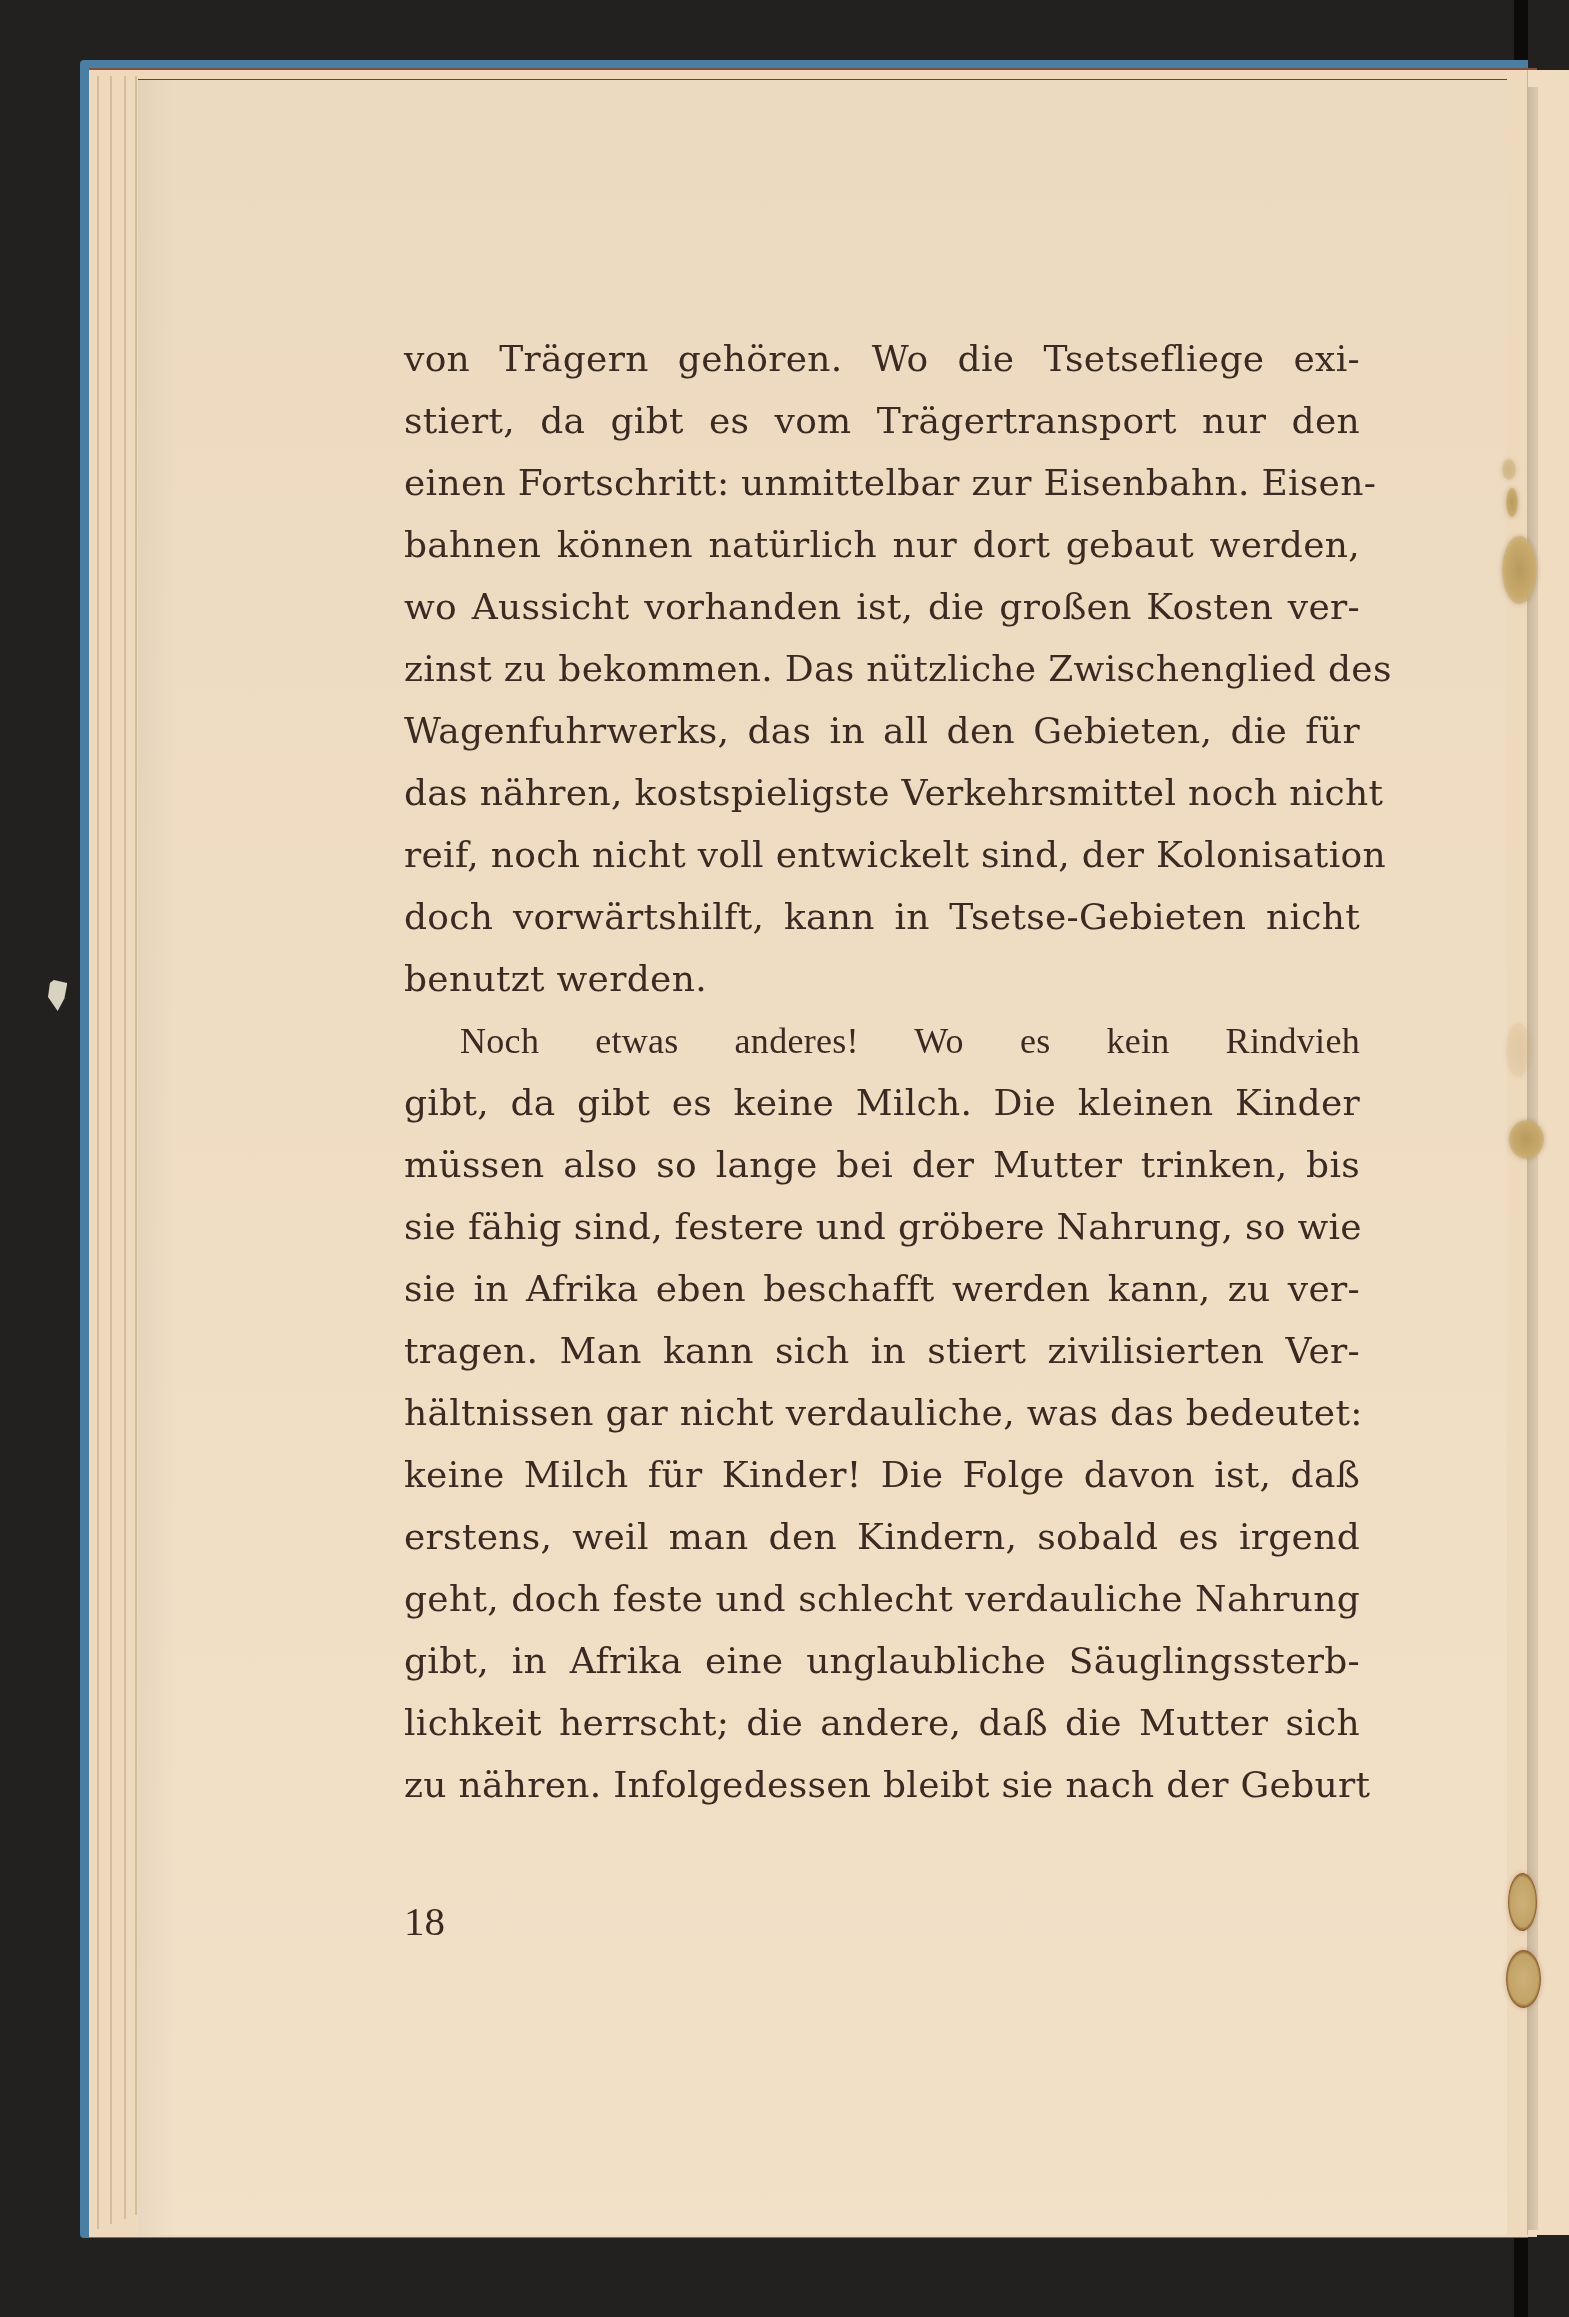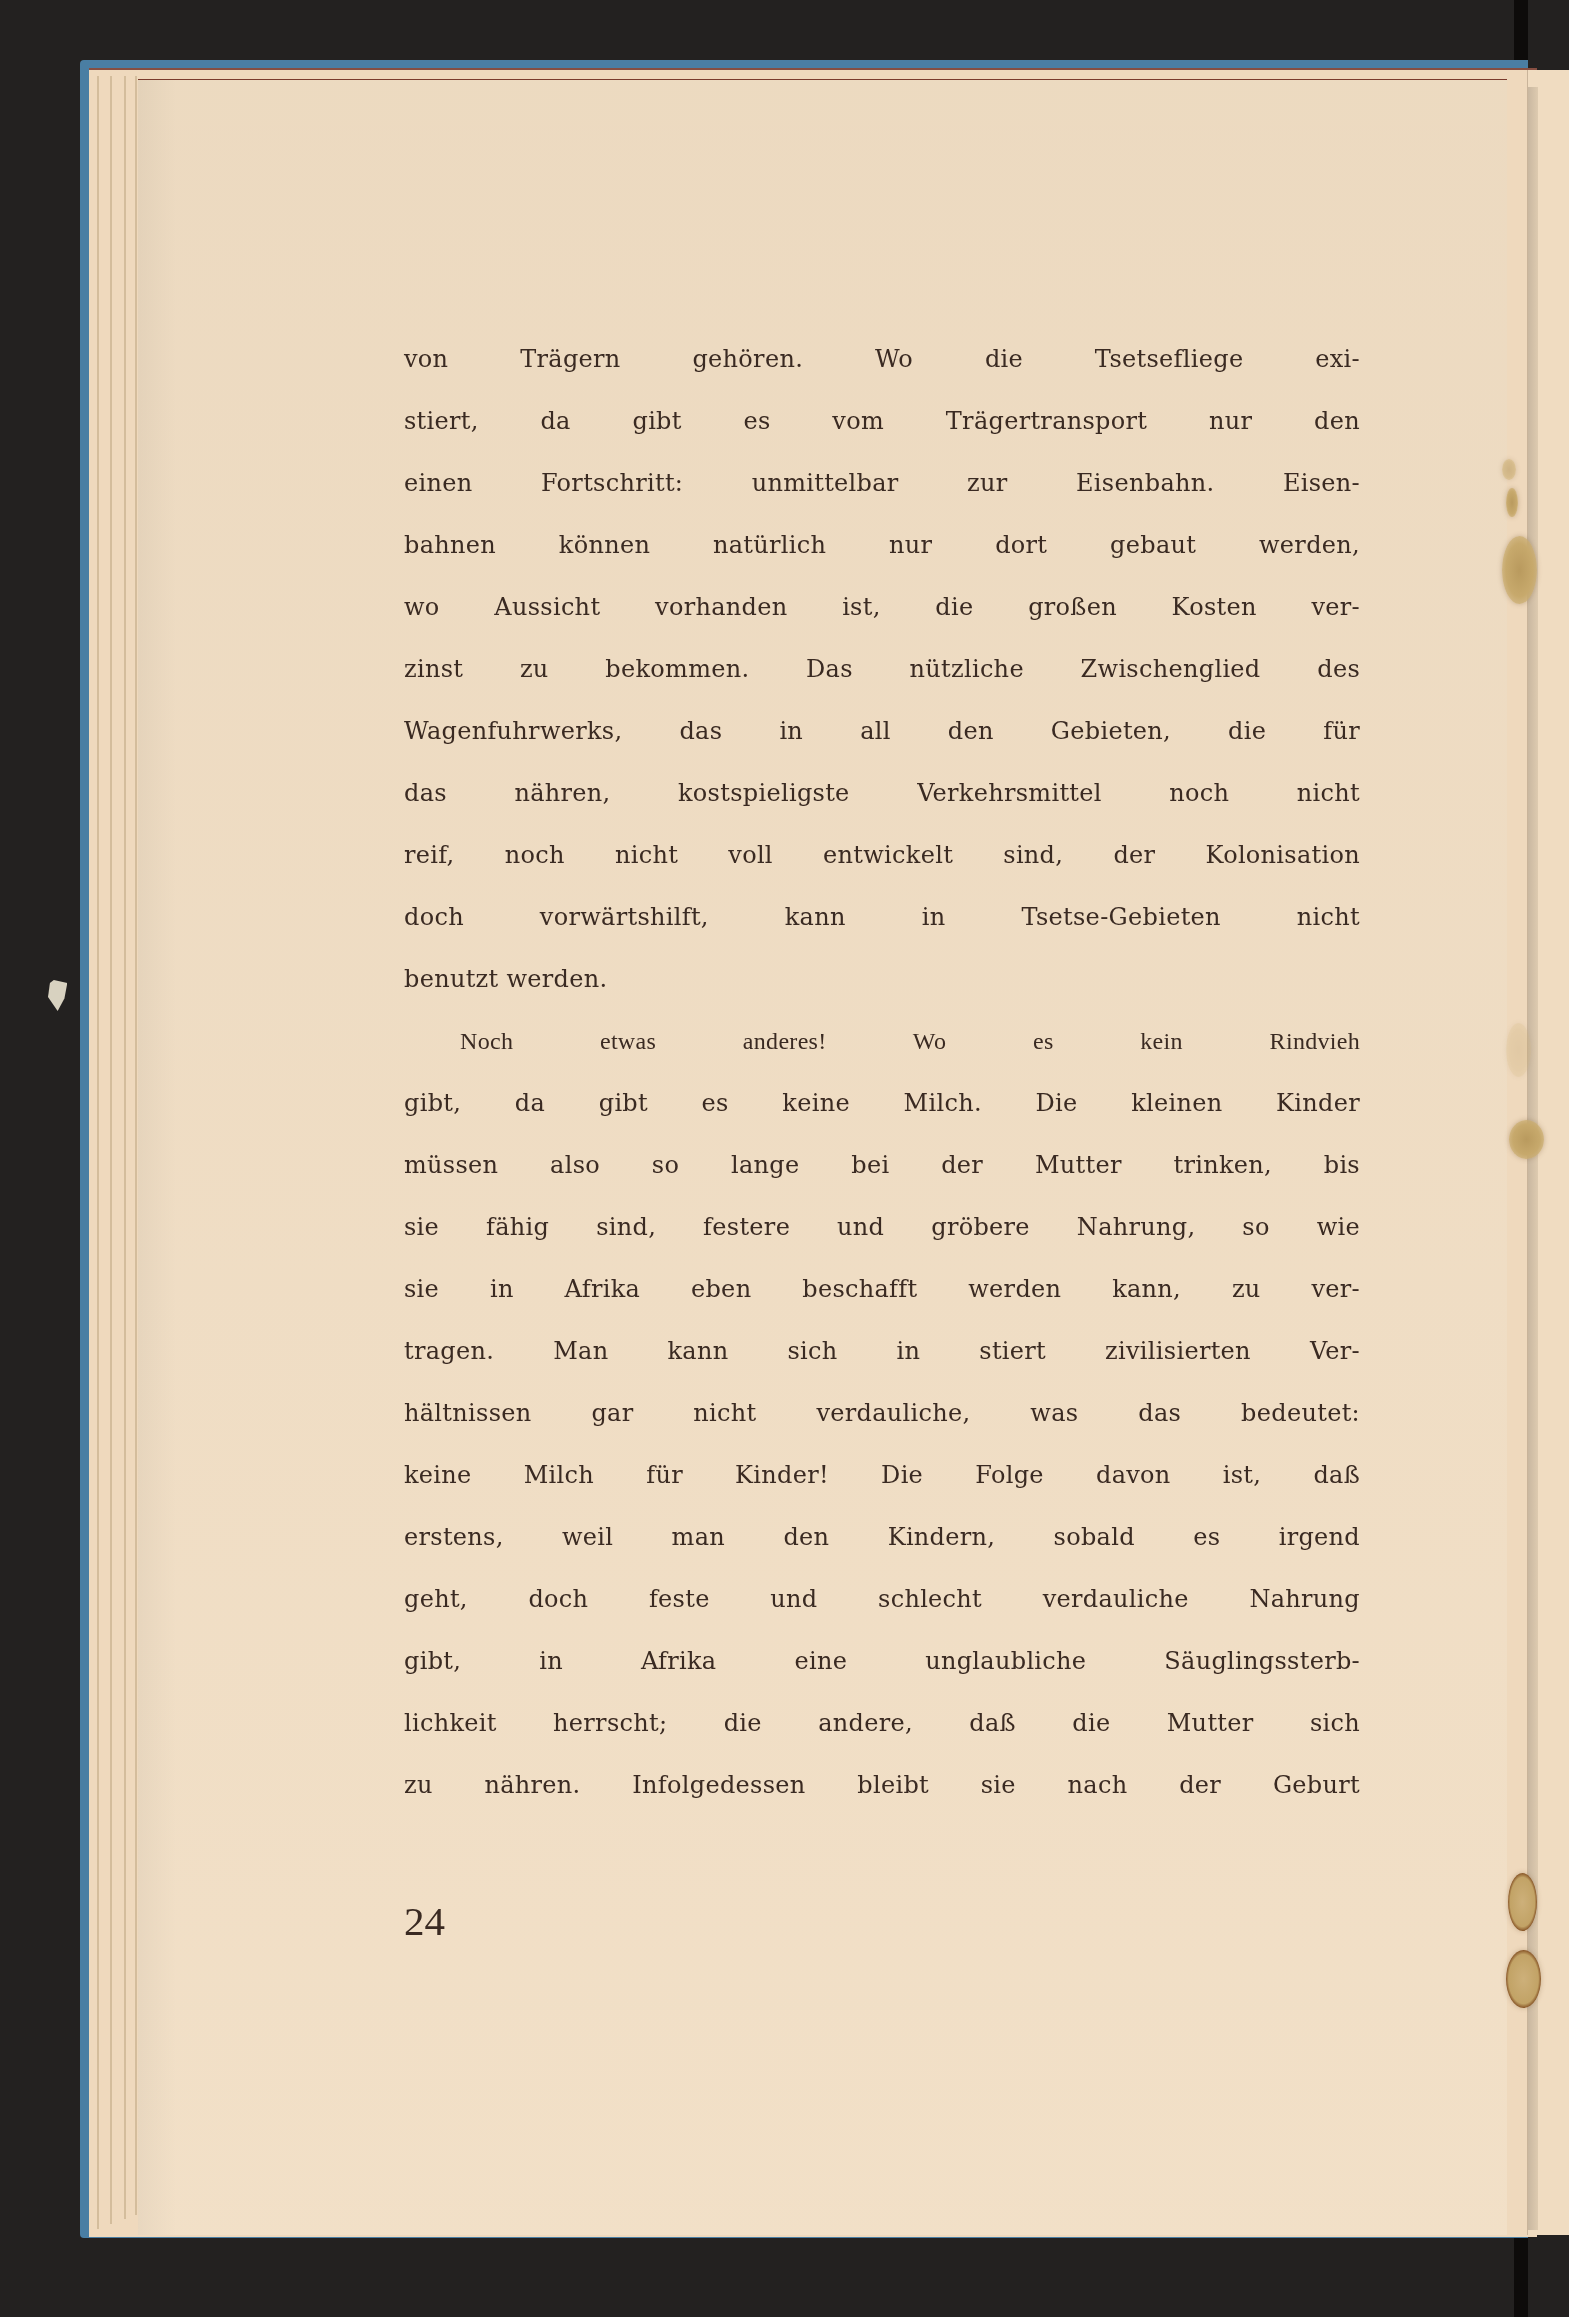--- a/index.html
+++ b/index.html
@@ -86,21 +86,21 @@
       left: 48px; top: 980px;
       width: 19.3px; height: 31px;
       background: #d8d2c0;
       clip-path: polygon(30% 0, 100% 10%, 85% 60%, 50% 100%, 0 55%, 10% 10%);
     }
     .text-block {
       position: absolute;
       left: 404px; top: 328px;
       width: 956px;
       font-family: "DejaVu Serif", serif;
-      font-size: 24px;
+      font-size: 36px;
       line-height: 62px;
       color: #3a2a22;
       letter-spacing: 0.3px;
     }
     .line {
       display: block;
       text-align: justify;
       text-align-last: justify;
       white-space: nowrap;
       height: 62px;
@@ -174,14 +174,14 @@
     <span class="line">hältnissen gar nicht verdauliche, was das bedeutet:</span>
     <span class="line">keine Milch für Kinder! Die Folge davon ist, daß</span>
     <span class="line">erstens, weil man den Kindern, sobald es irgend</span>
     <span class="line">geht, doch feste und schlecht verdauliche Nahrung</span>
     <span class="line">gibt, in Afrika eine unglaubliche Säuglingssterb-</span>
     <span class="line">lichkeit herrscht; die andere, daß die Mutter sich</span>
     <span class="line">zu nähren. Infolgedessen bleibt sie nach der Geburt</span>
   </div>
 </div>
 
-<div class="page-number">24</div>
+<div class="page-number">18</div>
 
 
 </body></html>

